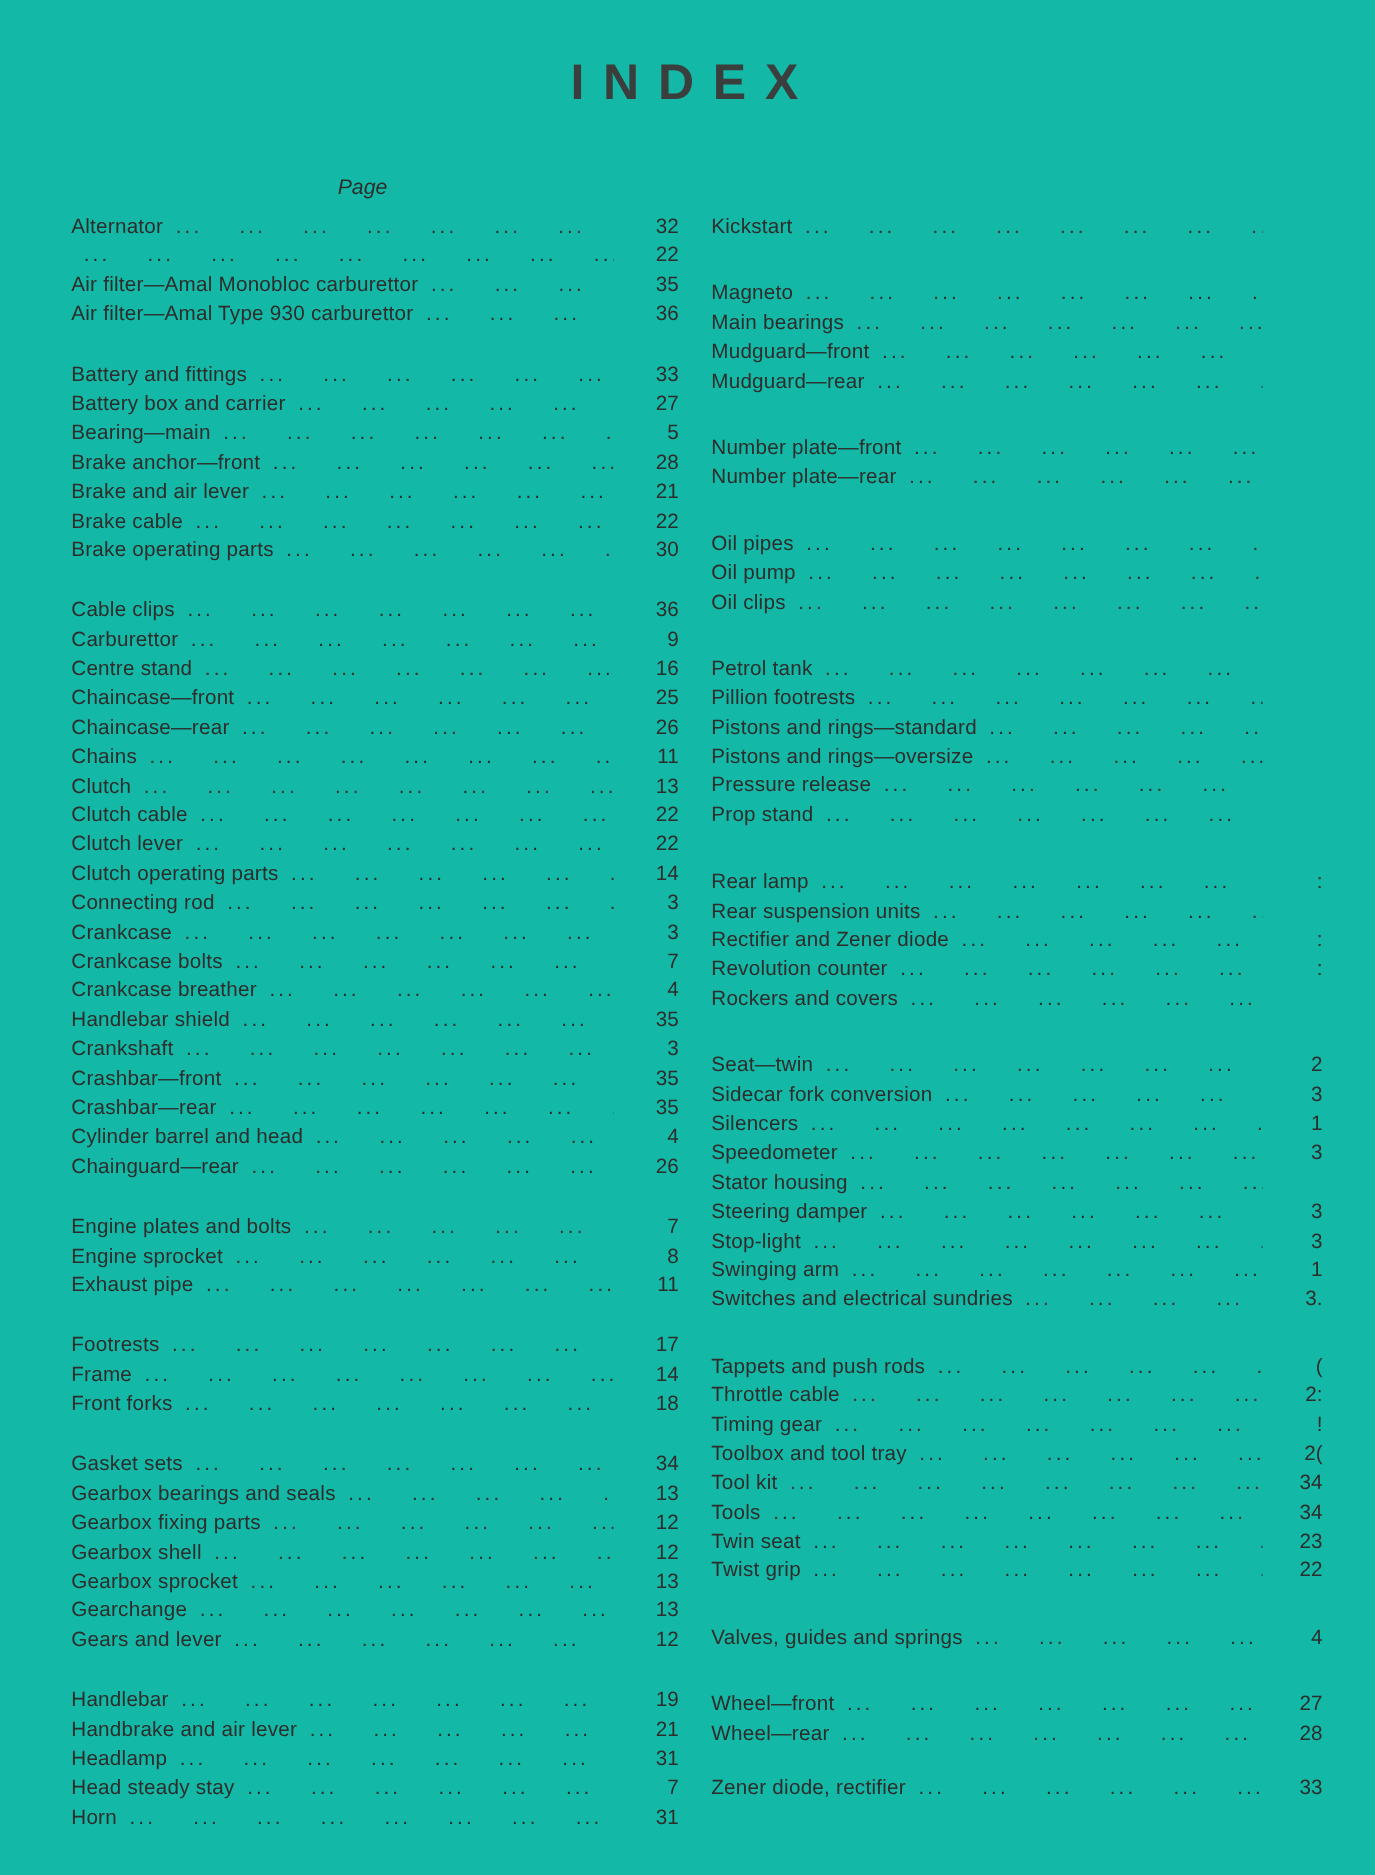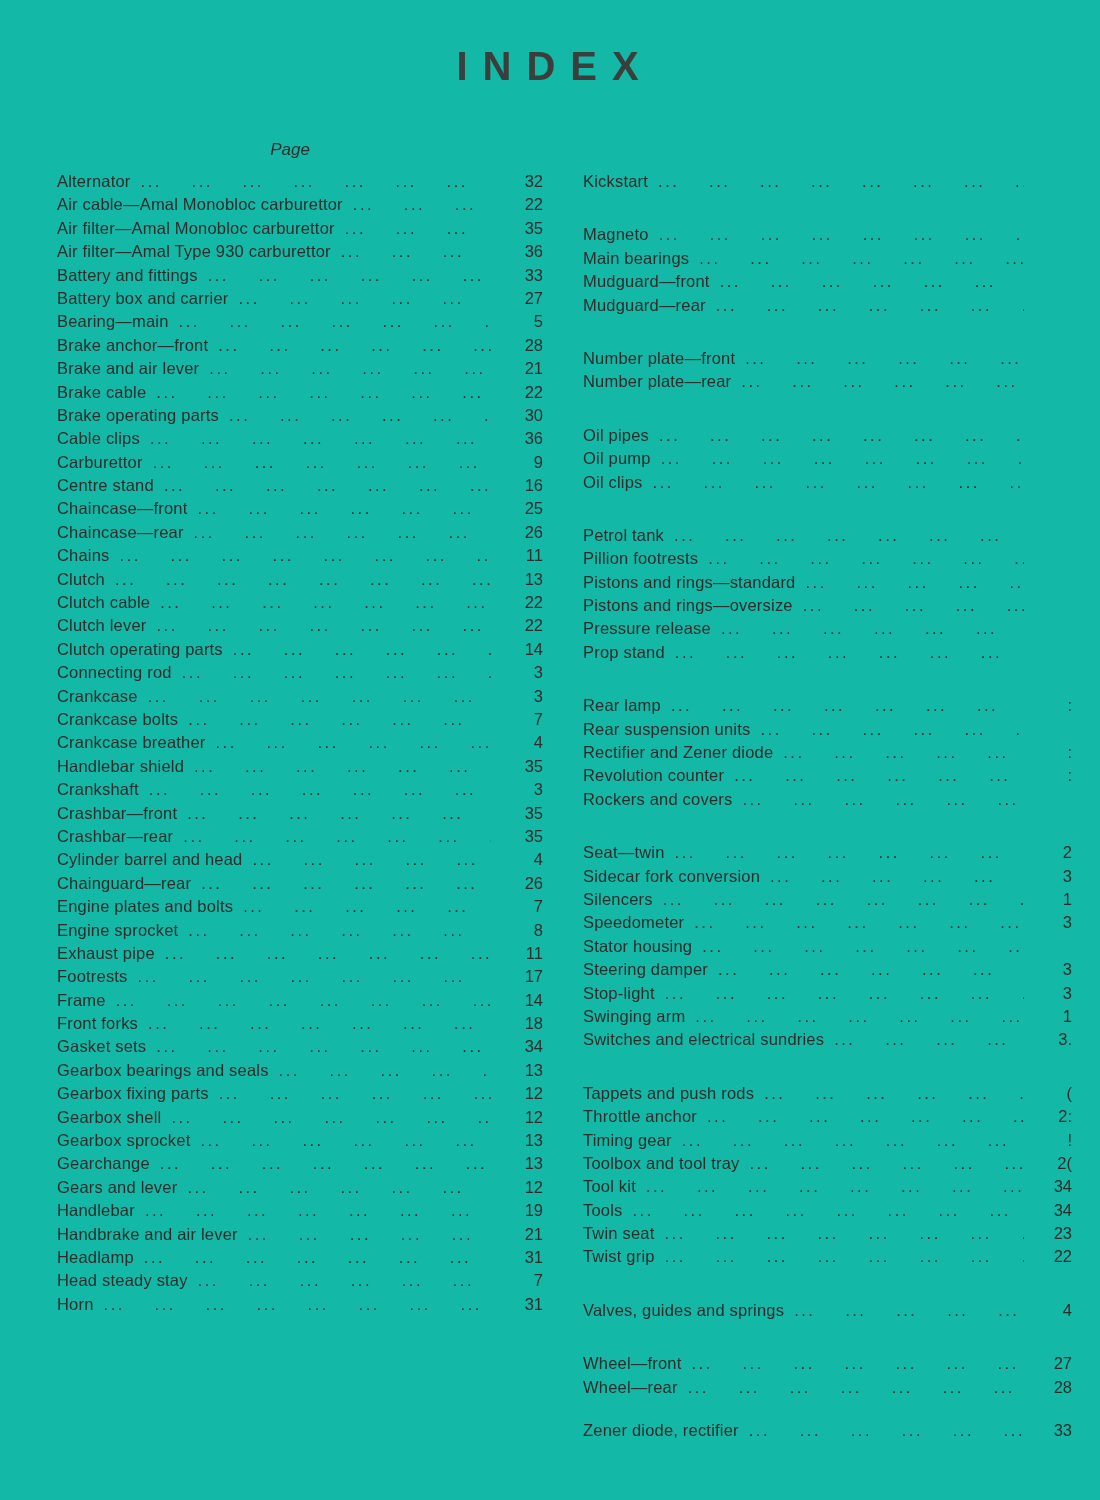--- a/index.html
+++ b/index.html
@@ -37,23 +37,23 @@
     font-size: 17px;
     color: #2d2d2b;
     padding-right: 2px;
     box-sizing: border-box;
   }
   .col {
     position: absolute;
     top: 170px;
   }
   .col-left  { left: 57px;  width: 486px; }
-  .col-right { left: 583px; width: 489px; }
+  .col-right { left: 569px; width: 489px; }
   .group { margin: 0; }
-  .col-left  .group + .group { }
+  .col-left  .group + .group { margin-top: 25px; }
   .col-right .group + .group { margin-top: 30px; }
   .col-right .group:last-child { margin-top: 20px; }
   .row {
     display: flex;
     align-items: baseline;
     height: 23.4px;
     line-height: 23.4px;
     font-size: 16.5px;
   }
   .label {
@@ -84,21 +84,20 @@
   <h1 class="title">INDEX</h1>
   <div class="page-col-header">Page</div>
   <div class="col col-left" id="col-left">
       <div class="group">
         <div class="row">
           <span class="label">Alternator</span>
           <span class="dots">...  ...  ...  ...  ...  ...  ...  ...  ...  ...  ...  ...  </span>
           <span class="num">32</span>
         </div>
         <div class="row">
-          <span class="label">Air cable—Amal Monobloc carburettor</span>
           <span class="dots">...  ...  ...  ...  ...  ...  ...  ...  ...  ...  ...  ...  </span>
           <span class="num">22</span>
         </div>
         <div class="row">
           <span class="label">Air filter—Amal Monobloc carburettor</span>
           <span class="dots">...  ...  ...  ...  ...  ...  ...  ...  ...  ...  ...  ...  </span>
           <span class="num">35</span>
         </div>
         <div class="row">
           <span class="label">Air filter—Amal Type 930 carburettor</span>
@@ -509,21 +508,21 @@
           <span class="num">3.</span>
         </div>
       </div>
       <div class="group">
         <div class="row">
           <span class="label">Tappets and push rods</span>
           <span class="dots">...  ...  ...  ...  ...  ...  ...  ...  ...  ...  ...  ...  </span>
           <span class="num">(</span>
         </div>
         <div class="row">
-          <span class="label">Throttle anchor</span>
+          <span class="label">Throttle cable</span>
           <span class="dots">...  ...  ...  ...  ...  ...  ...  ...  ...  ...  ...  ...  </span>
           <span class="num">2:</span>
         </div>
         <div class="row">
           <span class="label">Timing gear</span>
           <span class="dots">...  ...  ...  ...  ...  ...  ...  ...  ...  ...  ...  ...  </span>
           <span class="num">!</span>
         </div>
         <div class="row">
           <span class="label">Toolbox and tool tray</span>

